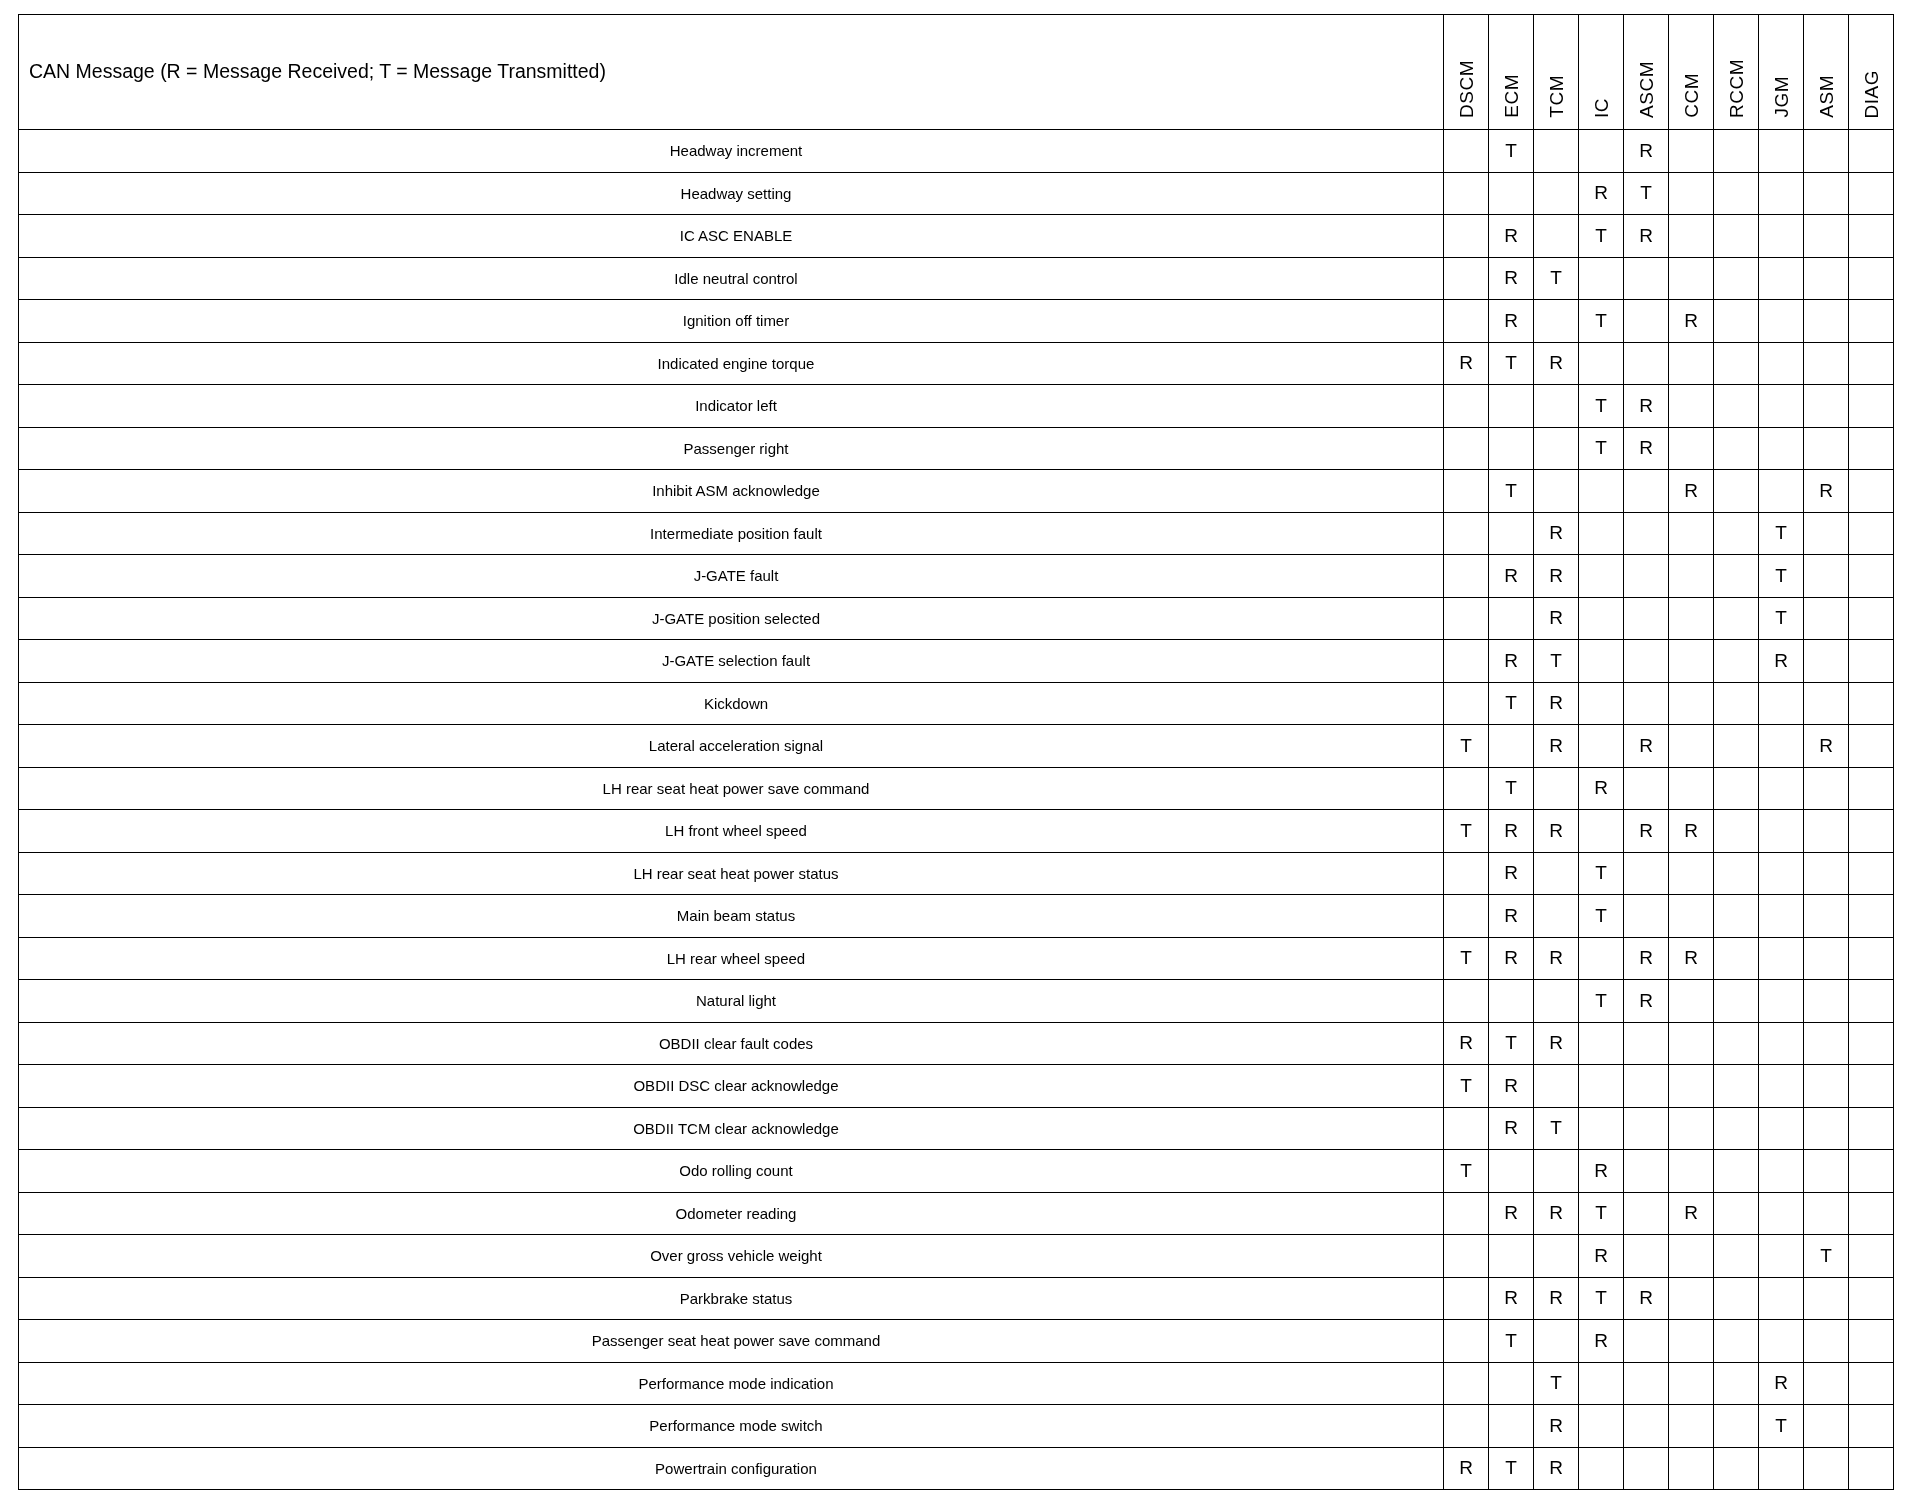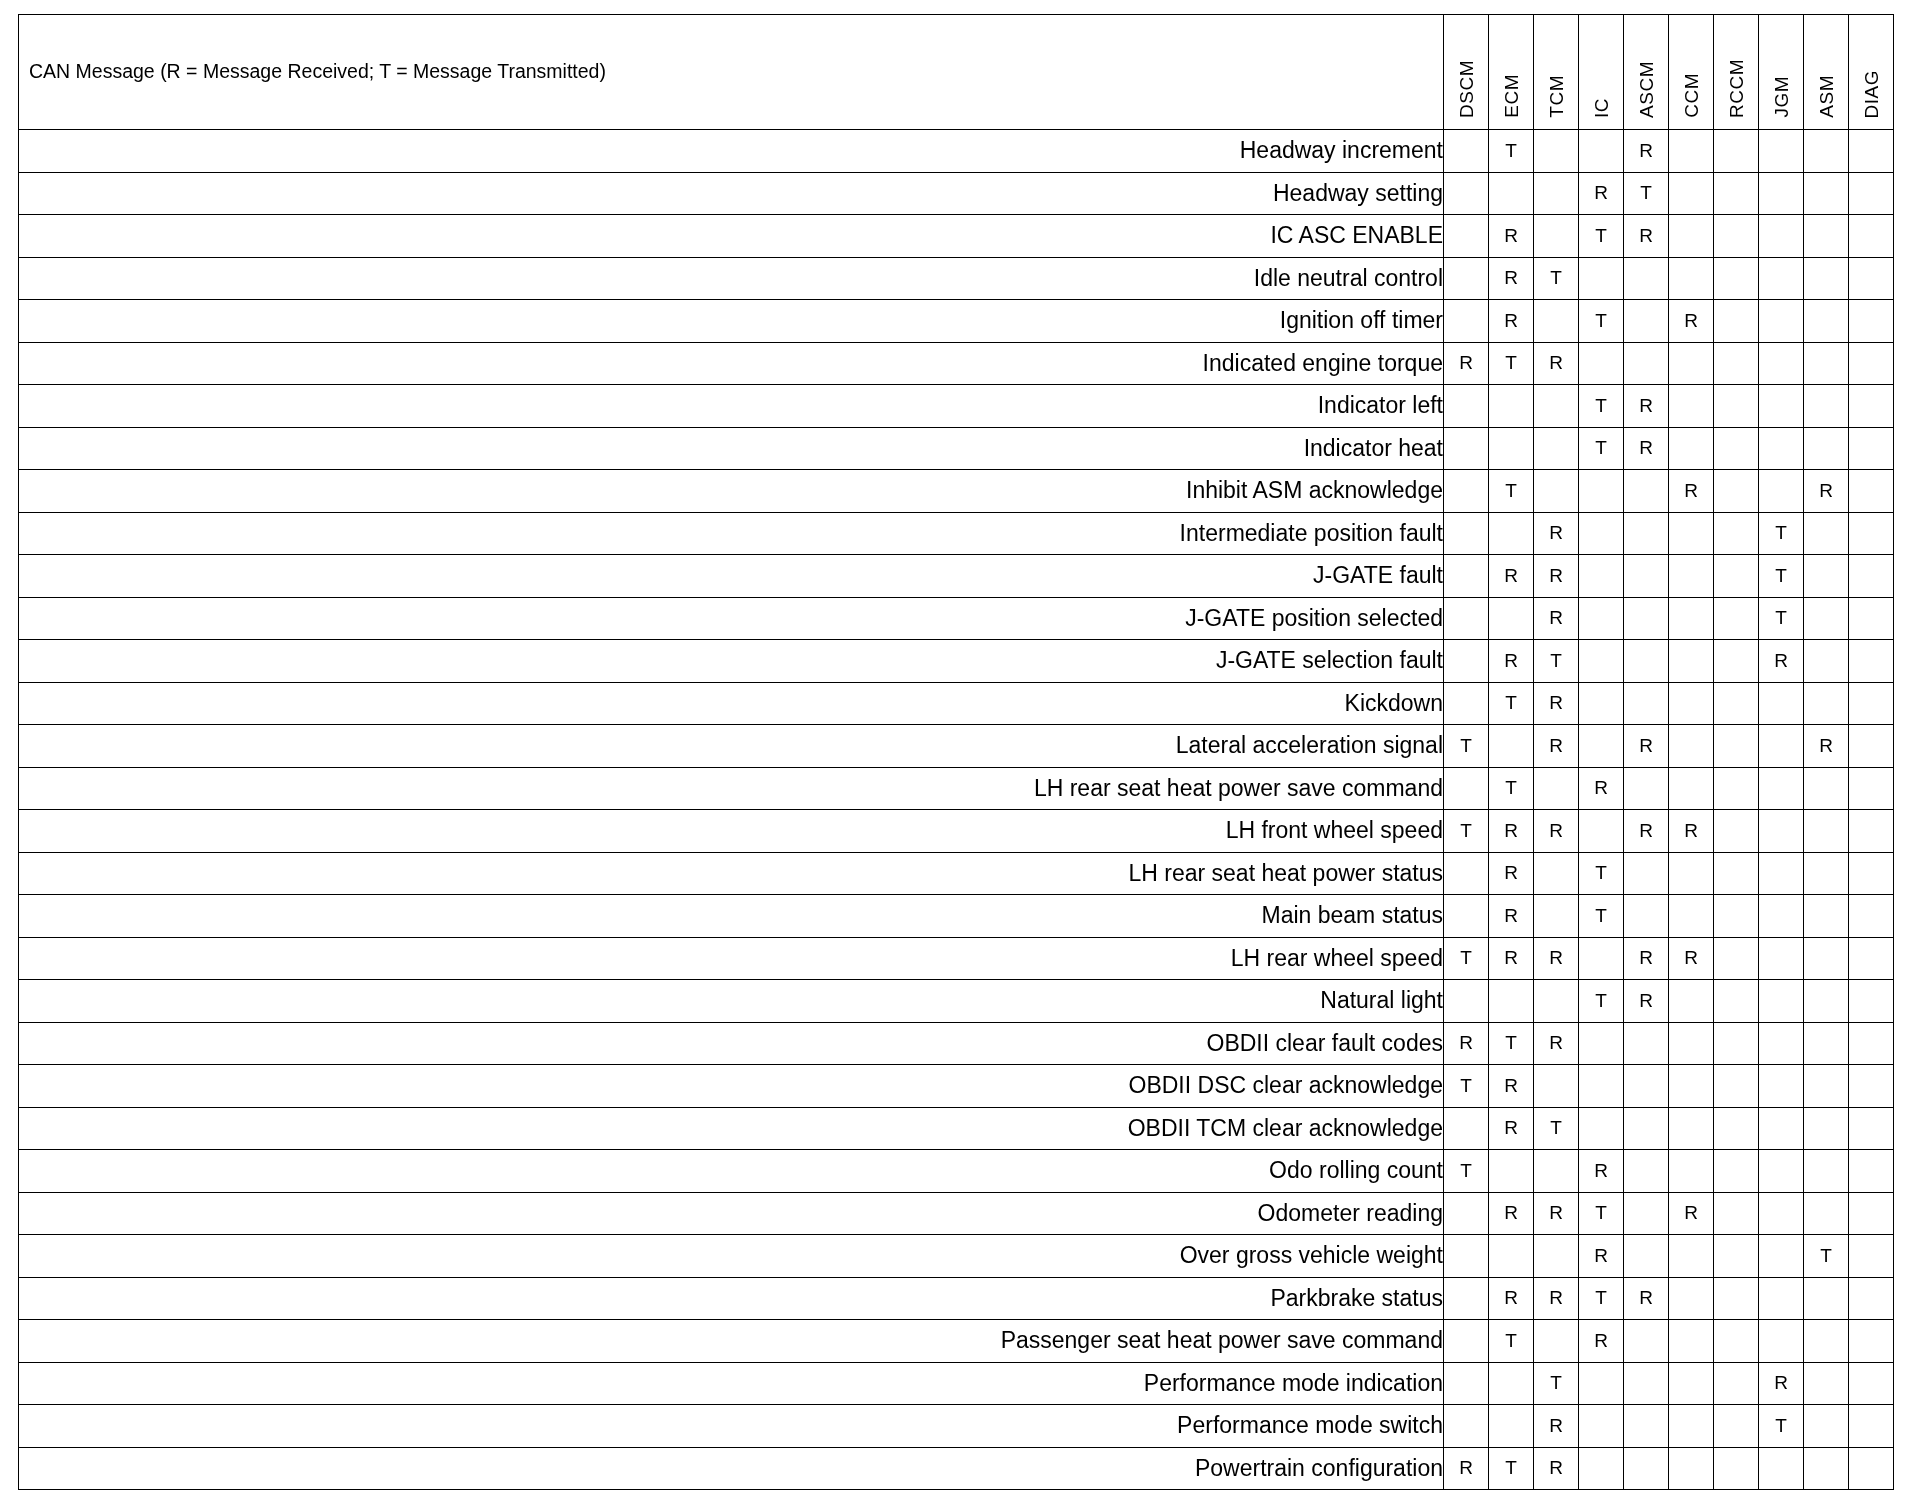--- a/index.html
+++ b/index.html
@@ -53,25 +53,25 @@
   thead th.mod-head .vert {
     display: inline-block;
     writing-mode: vertical-rl;
     transform: rotate(180deg);
     font-size: 19px;
     letter-spacing: 0.5px;
     white-space: nowrap;
     line-height: 1;
   }
   tbody td.msg-cell {
-    text-align: right;
+    text-align: center;
     vertical-align: middle;
     padding-left: 10px;
     height: 41.5px;
-    font-size: 23px;
+    font-size: 15px;
     white-space: nowrap;
     overflow: hidden;
   }
   tbody td.val-cell {
     text-align: center;
     vertical-align: middle;
     height: 41.5px;
     font-size: 19px;
     width: 44px;
   }
@@ -182,21 +182,21 @@
           <td class="val-cell"></td>
           <td class="val-cell">T</td>
           <td class="val-cell">R</td>
           <td class="val-cell"></td>
           <td class="val-cell"></td>
           <td class="val-cell"></td>
           <td class="val-cell"></td>
           <td class="val-cell"></td>
         </tr>
         <tr>
-          <td class="msg-cell">Indicator heat</td>
+          <td class="msg-cell">Passenger right</td>
           <td class="val-cell"></td>
           <td class="val-cell"></td>
           <td class="val-cell"></td>
           <td class="val-cell">T</td>
           <td class="val-cell">R</td>
           <td class="val-cell"></td>
           <td class="val-cell"></td>
           <td class="val-cell"></td>
           <td class="val-cell"></td>
           <td class="val-cell"></td>

